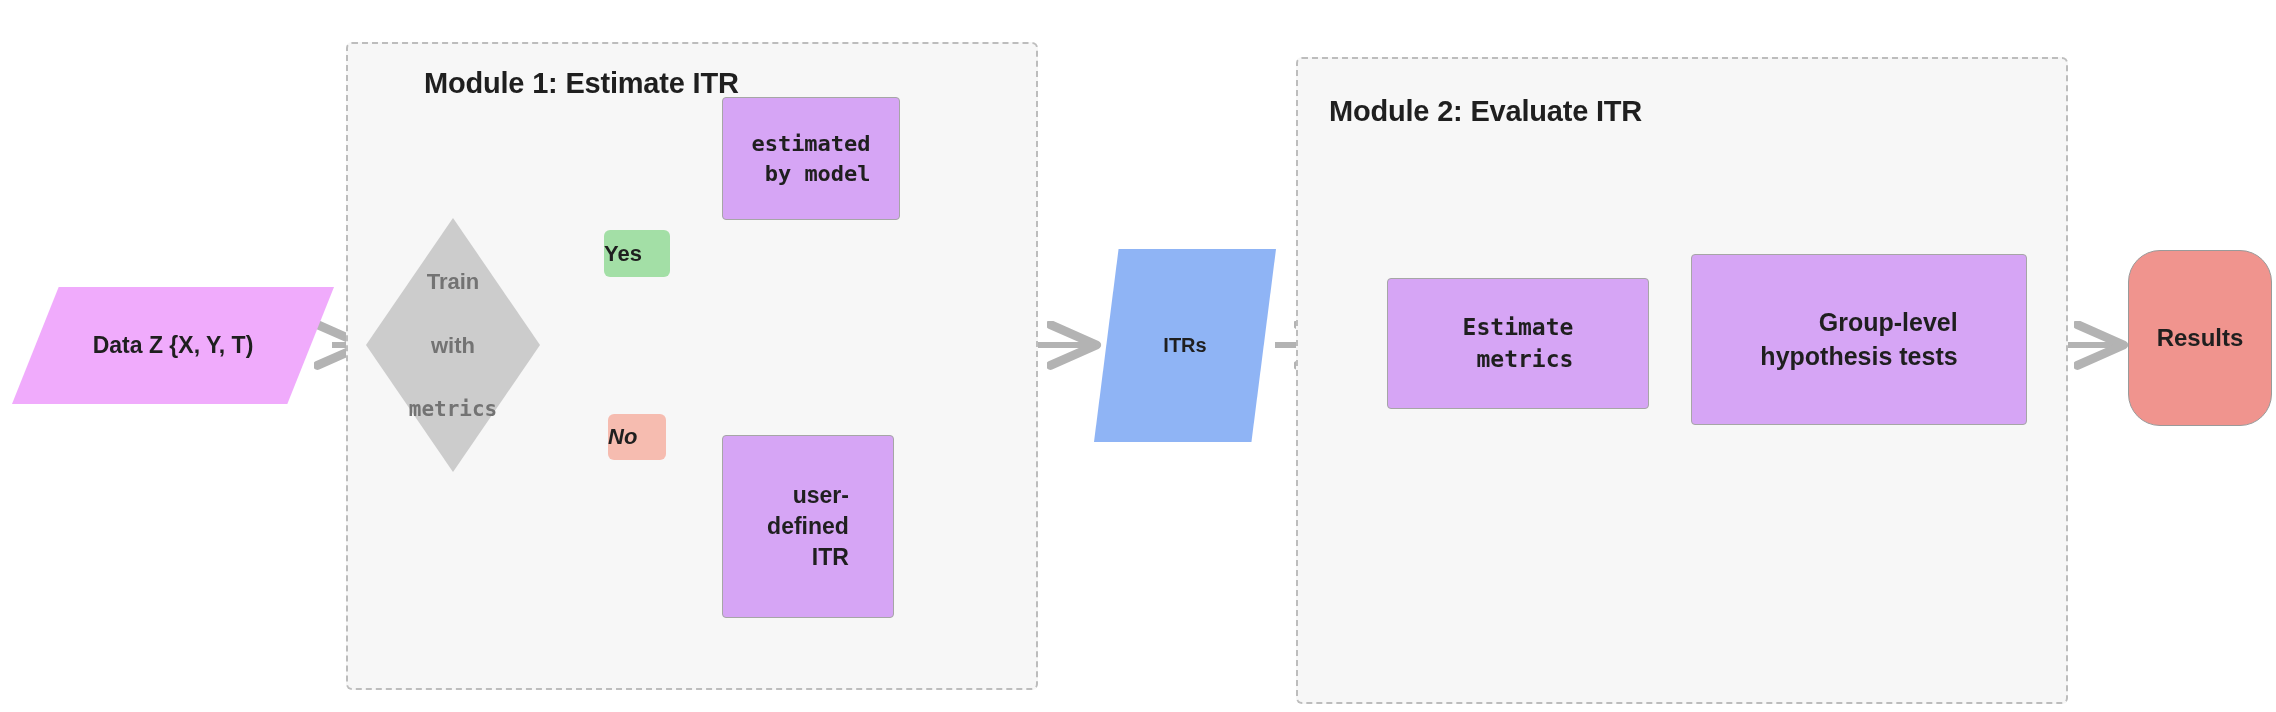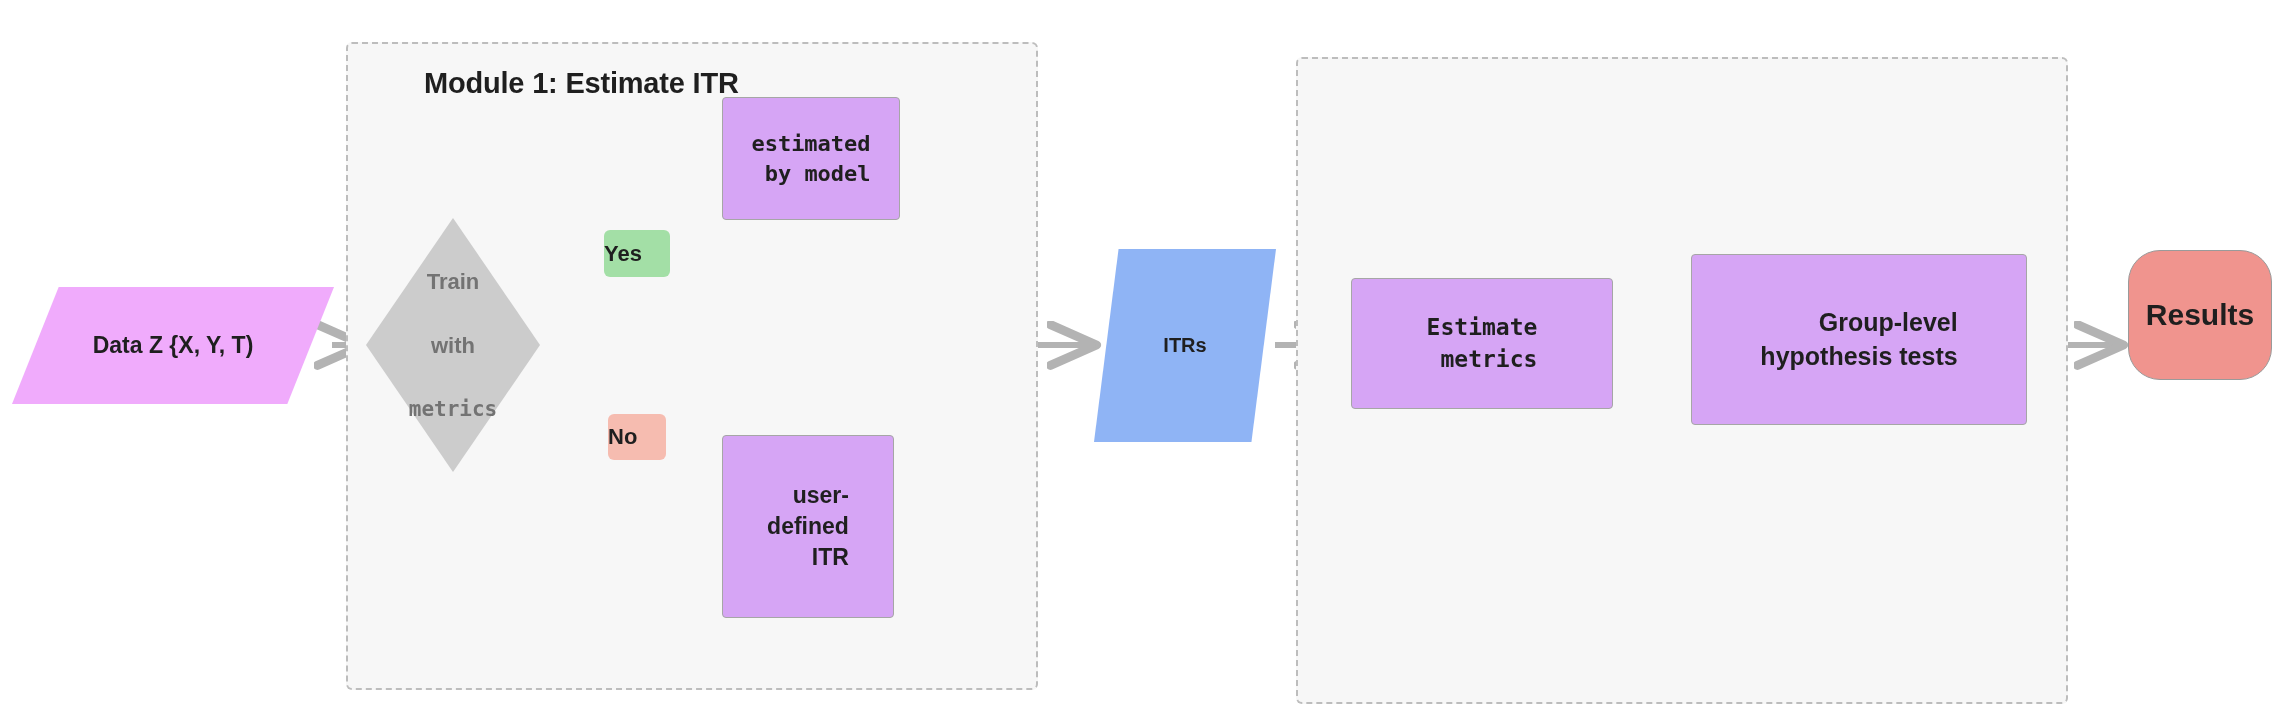--- a/index.html
+++ b/index.html
@@ -134,21 +134,21 @@
     display: flex;
     align-items: center;
     justify-content: flex-start;
     font-size: 22px;
     font-weight: bold;
     color: #1f1f1f;
     border-radius: 6px;
     box-sizing: border-box;
   }
   .edge-label.yes { background: #a3dfa6; }
-  .edge-label.no  { background: #f6bcb0; }
+  .edge-label.no  { background: #f6bcb0; font-style: italic; }
 
   .mono {
     font-family: "DejaVu Sans Mono", "Liberation Mono", monospace;
     font-weight: bold;
   }
   .sans {
     font-family: "Liberation Sans", sans-serif;
     font-weight: bold;
   }
 </style>
@@ -184,20 +184,21 @@
 
     <path d="M 1613 345 L 1680 345" fill="none" stroke="#b3b3b3" stroke-width="6" marker-end="url(#arrow-gray)"></path>
 
     <path d="M 2017 345 L 2120 345" fill="none" stroke="#b3b3b3" stroke-width="6" marker-end="url(#arrow-gray)"></path>
   </svg>
 
   <div class="module" style="left:346px; top:42px; width:692px; height:648px;"></div>
   <div class="module-title" style="left:424px; top:67px;">Module 1: Estimate ITR</div>
 
   <div class="module" style="left:1296px; top:57px; width:772px; height:647px;"></div>
+  <div class="module-title" style="left:1329px; top:95px;">Module 2: Evaluate ITR</div>
 
   <div class="node para para-data" style="left:12px; top:287px; width:322px; height:117px; font-size:23px;">
     <span class="label sans">Data Z {X, Y, T)</span>
   </div>
 
   <div class="diamond-wrap" style="left:366px; top:218px; width:174px; height:254px;">
     <div class="diamond-shape"></div>
     <div class="diamond-text">
       <div>
         <div>Train</div>
@@ -223,27 +224,27 @@
   <div class="node rect" style="left:722px; top:435px; width:172px; height:183px; font-size:23px;">
     <span class="label sans">user-
 defined
 ITR</span>
   </div>
 
   <div class="node para para-itrs" style="left:1094px; top:249px; width:182px; height:193px; font-size:20px;">
     <span class="label sans">ITRs</span>
   </div>
 
-  <div class="node rect" style="left:1351px; top:278px; width:262px; height:131px; font-size:23px;">
+  <div class="node rect" style="left:1387px; top:278px; width:262px; height:131px; font-size:23px;">
     <span class="label mono">Estimate
 metrics</span>
   </div>
 
   <div class="node rect" style="left:1691px; top:254px; width:336px; height:171px; font-size:25px;">
     <span class="label sans">Group-level
 hypothesis tests</span>
   </div>
 
-  <div class="node terminal" style="left:2128px; top:250px; width:144px; height:130px; font-size:30px;">
+  <div class="node terminal" style="left:2128px; top:250px; width:144px; height:176px; font-size:24px;">
     <span class="label sans">Results</span>
   </div>
 
 </div>
 
 </body></html>

